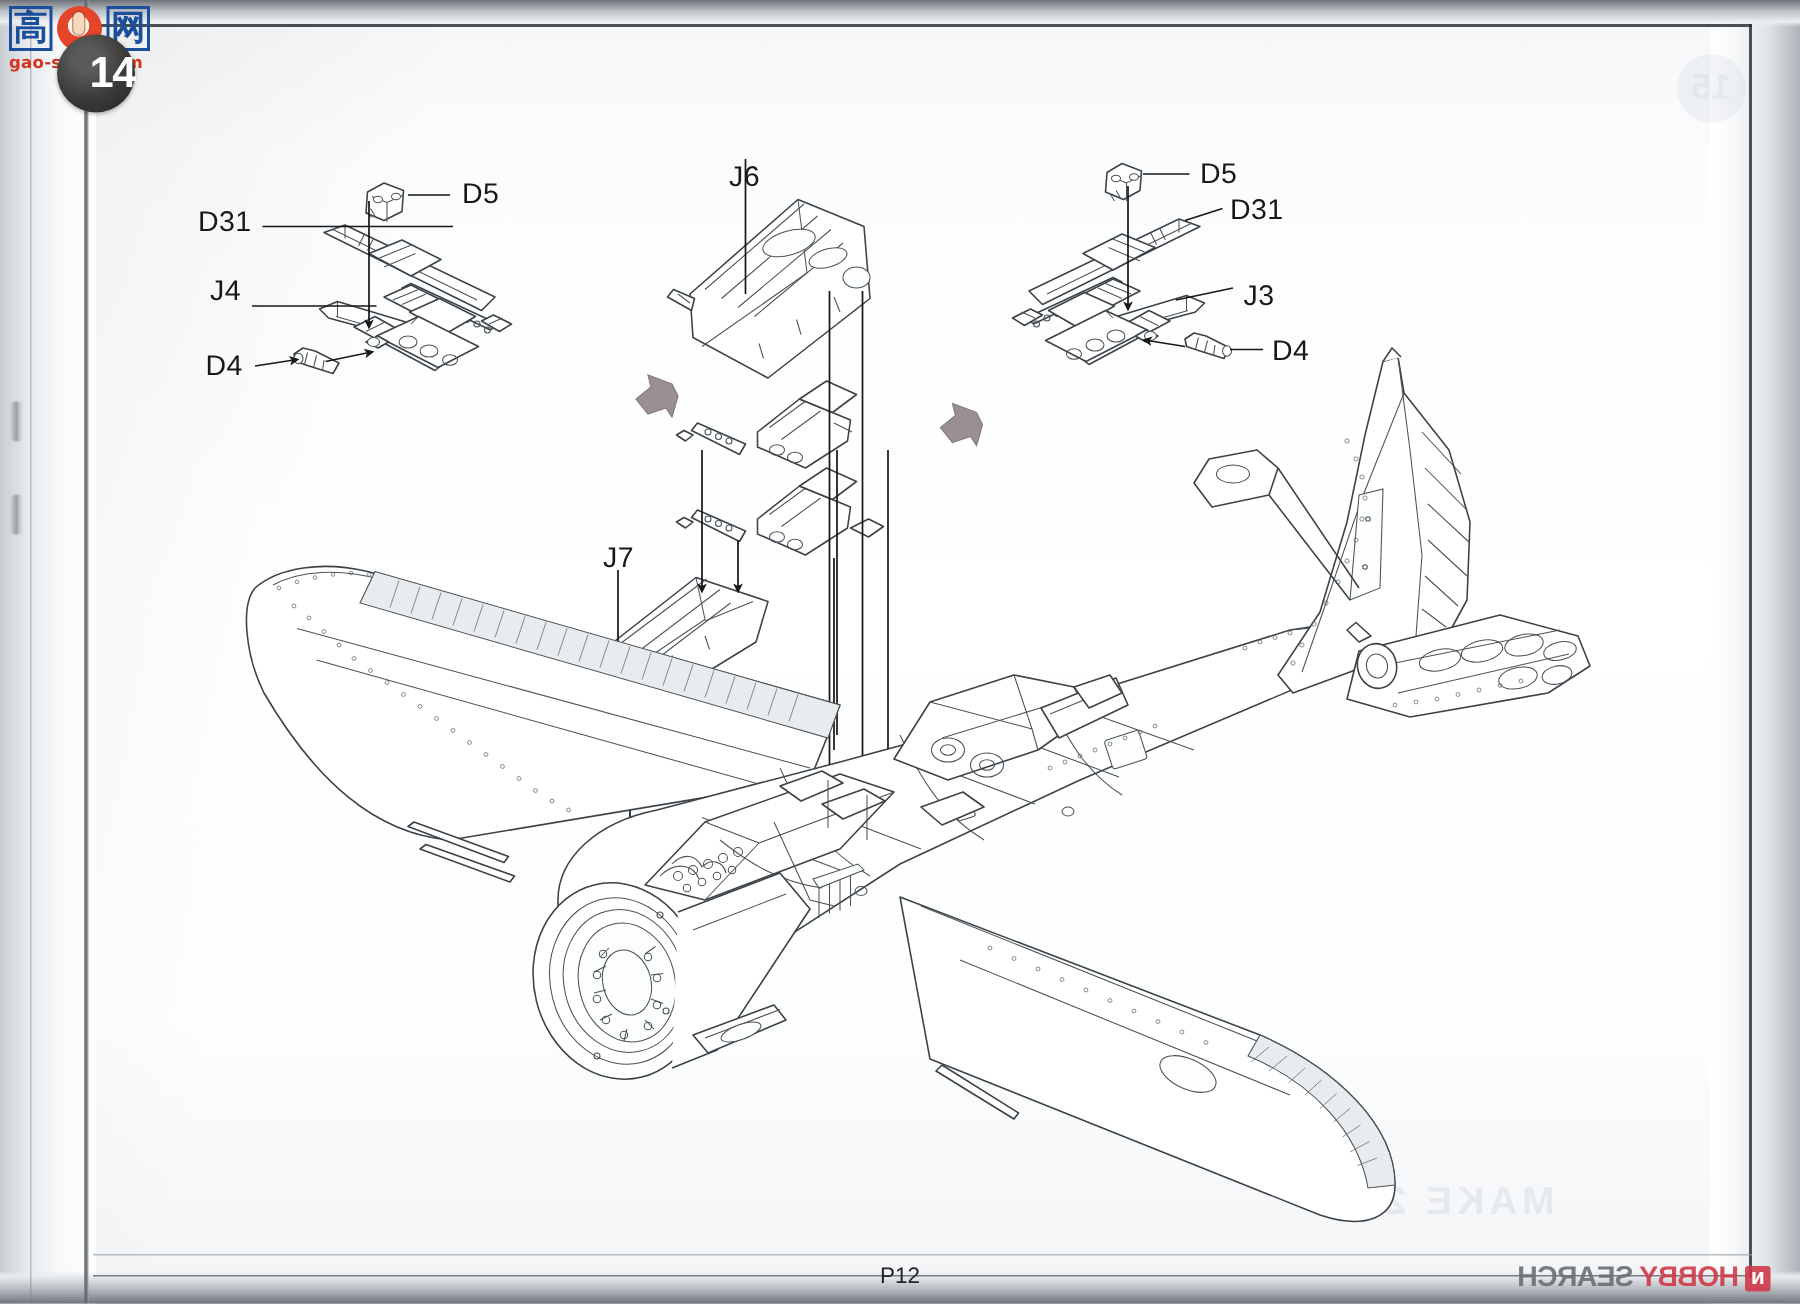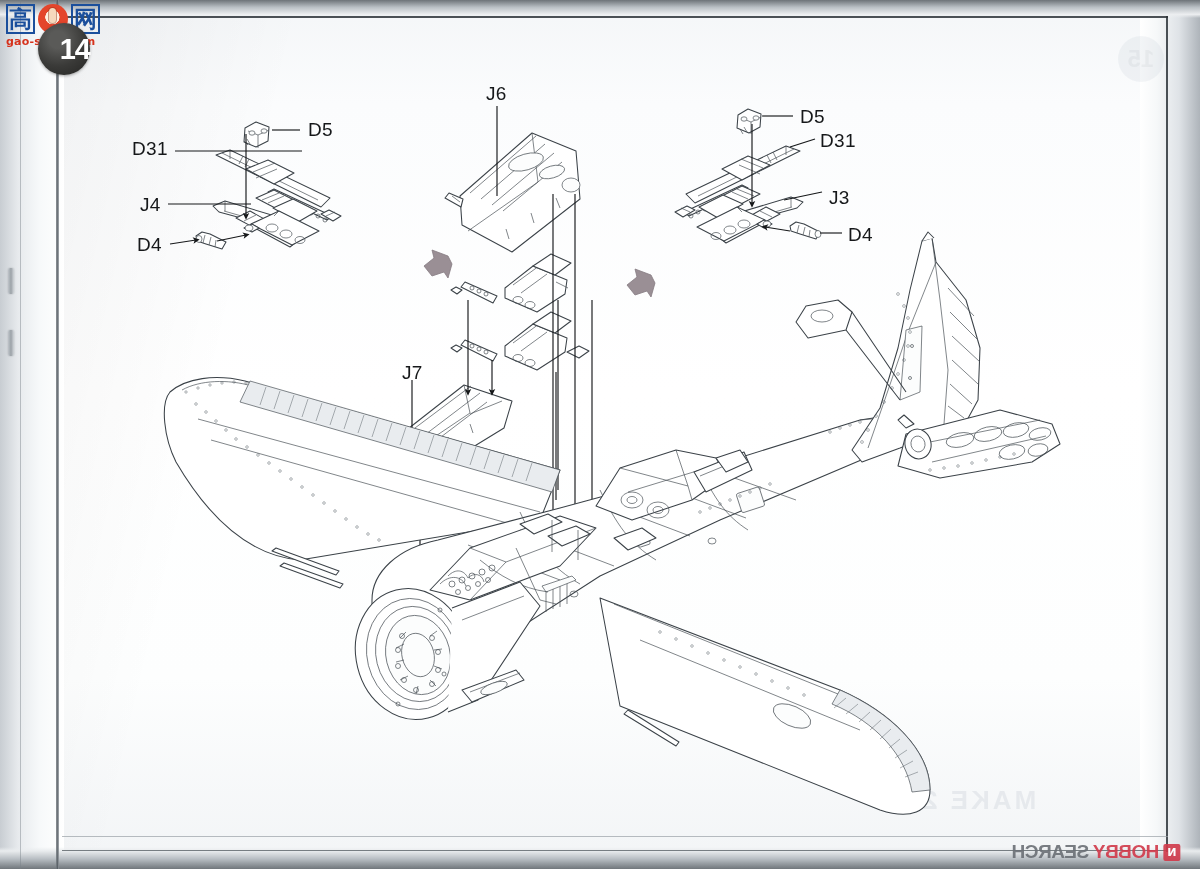--- a/index.html
+++ b/index.html
@@ -637,42 +637,43 @@
     <g>
       <path d="M448,256 L432,250 L434,258 L424,266 L432,276 L444,272 L448,278 L452,264 z" fill="#9a8f95" stroke="#857b81" stroke-width="0.8"></path>
     </g>
     <g>
       <path d="M651,275 L635,269 L637,277 L627,285 L635,295 L647,291 L651,297 L655,283 z" fill="#9a8f95" stroke="#857b81" stroke-width="0.8"></path>
     </g>
   </svg>
 
   <div class="lbl" style="left:308px;top:119px">D5</div>
   <div class="lbl" style="left:132px;top:138px">D31</div>
-  <div class="lbl" style="left:140px;top:194px">J4</div>
+  <div class="lbl" style="left:140px;top:184px">J4</div>
   <div class="lbl" style="left:137px;top:234px">D4</div>
-  <div class="lbl" style="left:486px;top:83px">J6</div>
+  <div class="lbl" style="left:486px;top:108px">J6</div>
   <div class="lbl" style="left:402px;top:362px">J7</div>
   <div class="lbl" style="left:800px;top:106px">D5</div>
   <div class="lbl" style="left:820px;top:130px">D31</div>
   <div class="lbl" style="left:829px;top:187px">J3</div>
   <div class="lbl" style="left:848px;top:224px">D4</div>
 
   <div id="watermark">
     <div class="wm-row1">
       <div class="wm-ch">高</div>
       <div class="wm-hand"></div>
       <div class="wm-ch">网</div>
     </div>
     <div class="wm-url">gao-shou.com</div>
   </div>
 
   <div id="step-badge">
     <span>14</span>
   </div>
 
+  <div id="page-num">P12</div>
 
   <div id="hobby-logo">
     <span class="hs-mark">N</span>
     <span class="hs-hobby">HOBBY</span>
     <span class="hs-search">SEARCH</span>
   </div>
 
 </div>
 
 </body></html>

